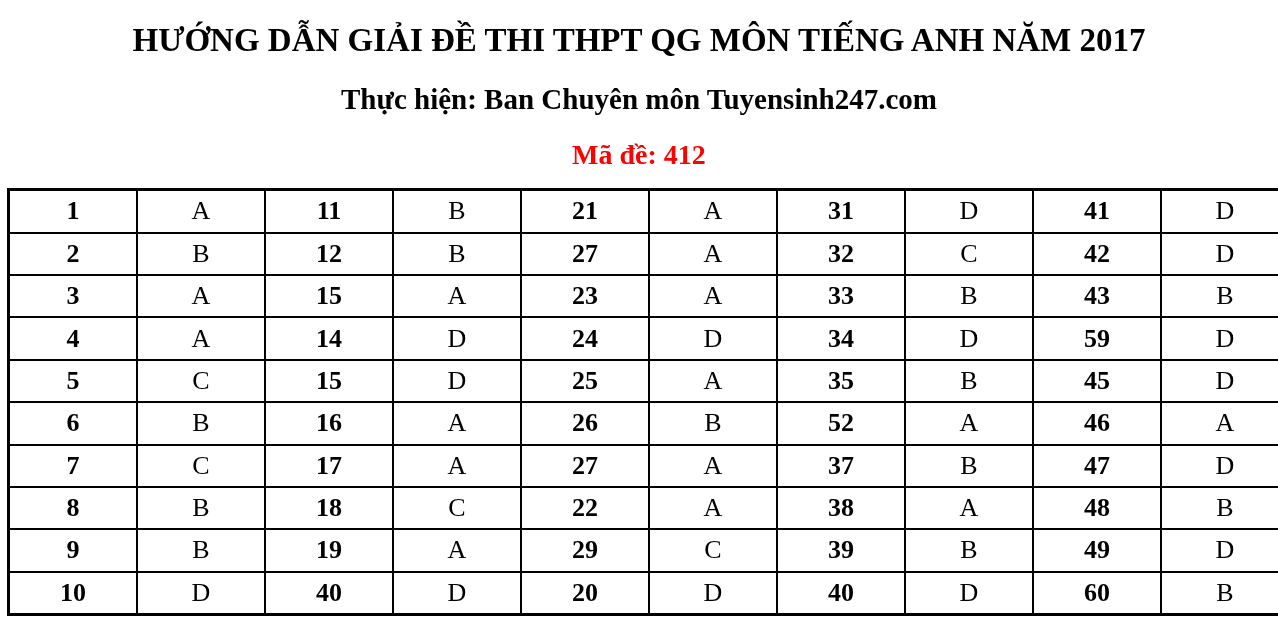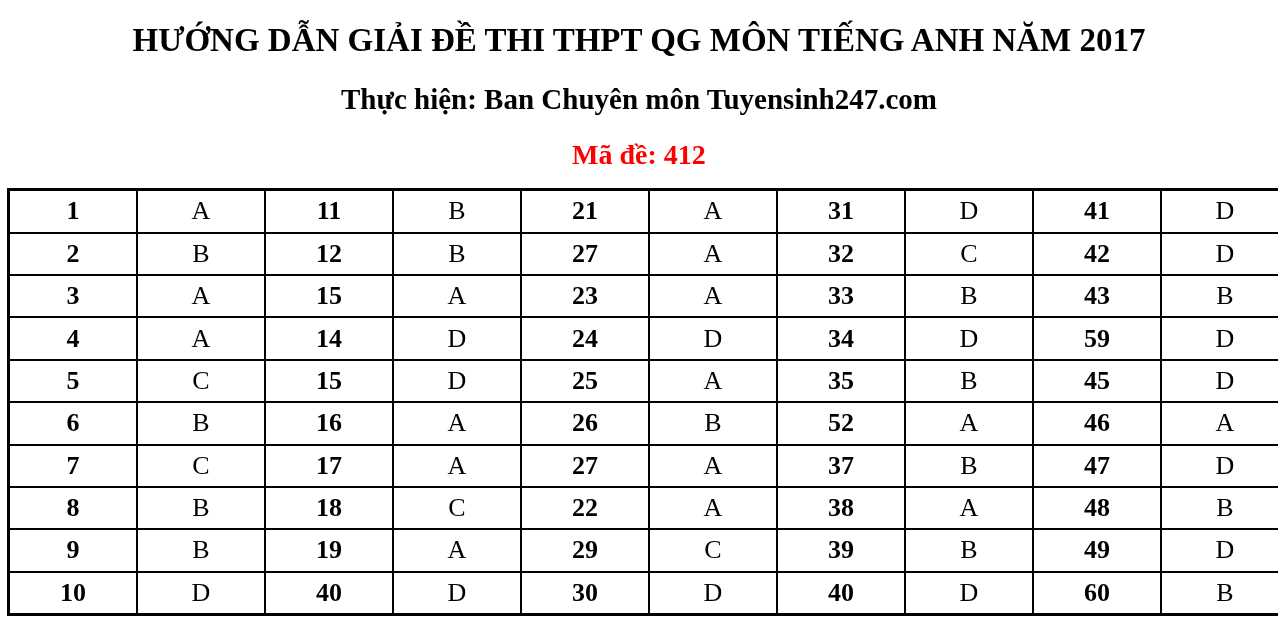--- a/index.html
+++ b/index.html
@@ -183,21 +183,21 @@
         <td class="q">39</td>
         <td class="a">B</td>
         <td class="q">49</td>
         <td class="a">D</td>
       </tr>
       <tr>
         <td class="q">10</td>
         <td class="a">D</td>
         <td class="q">40</td>
         <td class="a">D</td>
-        <td class="q">30</td>
+        <td class="q">20</td>
         <td class="a">D</td>
         <td class="q">40</td>
         <td class="a">D</td>
         <td class="q">60</td>
         <td class="a">B</td>
       </tr>
     </tbody>
 </table>
 
 </body></html>

